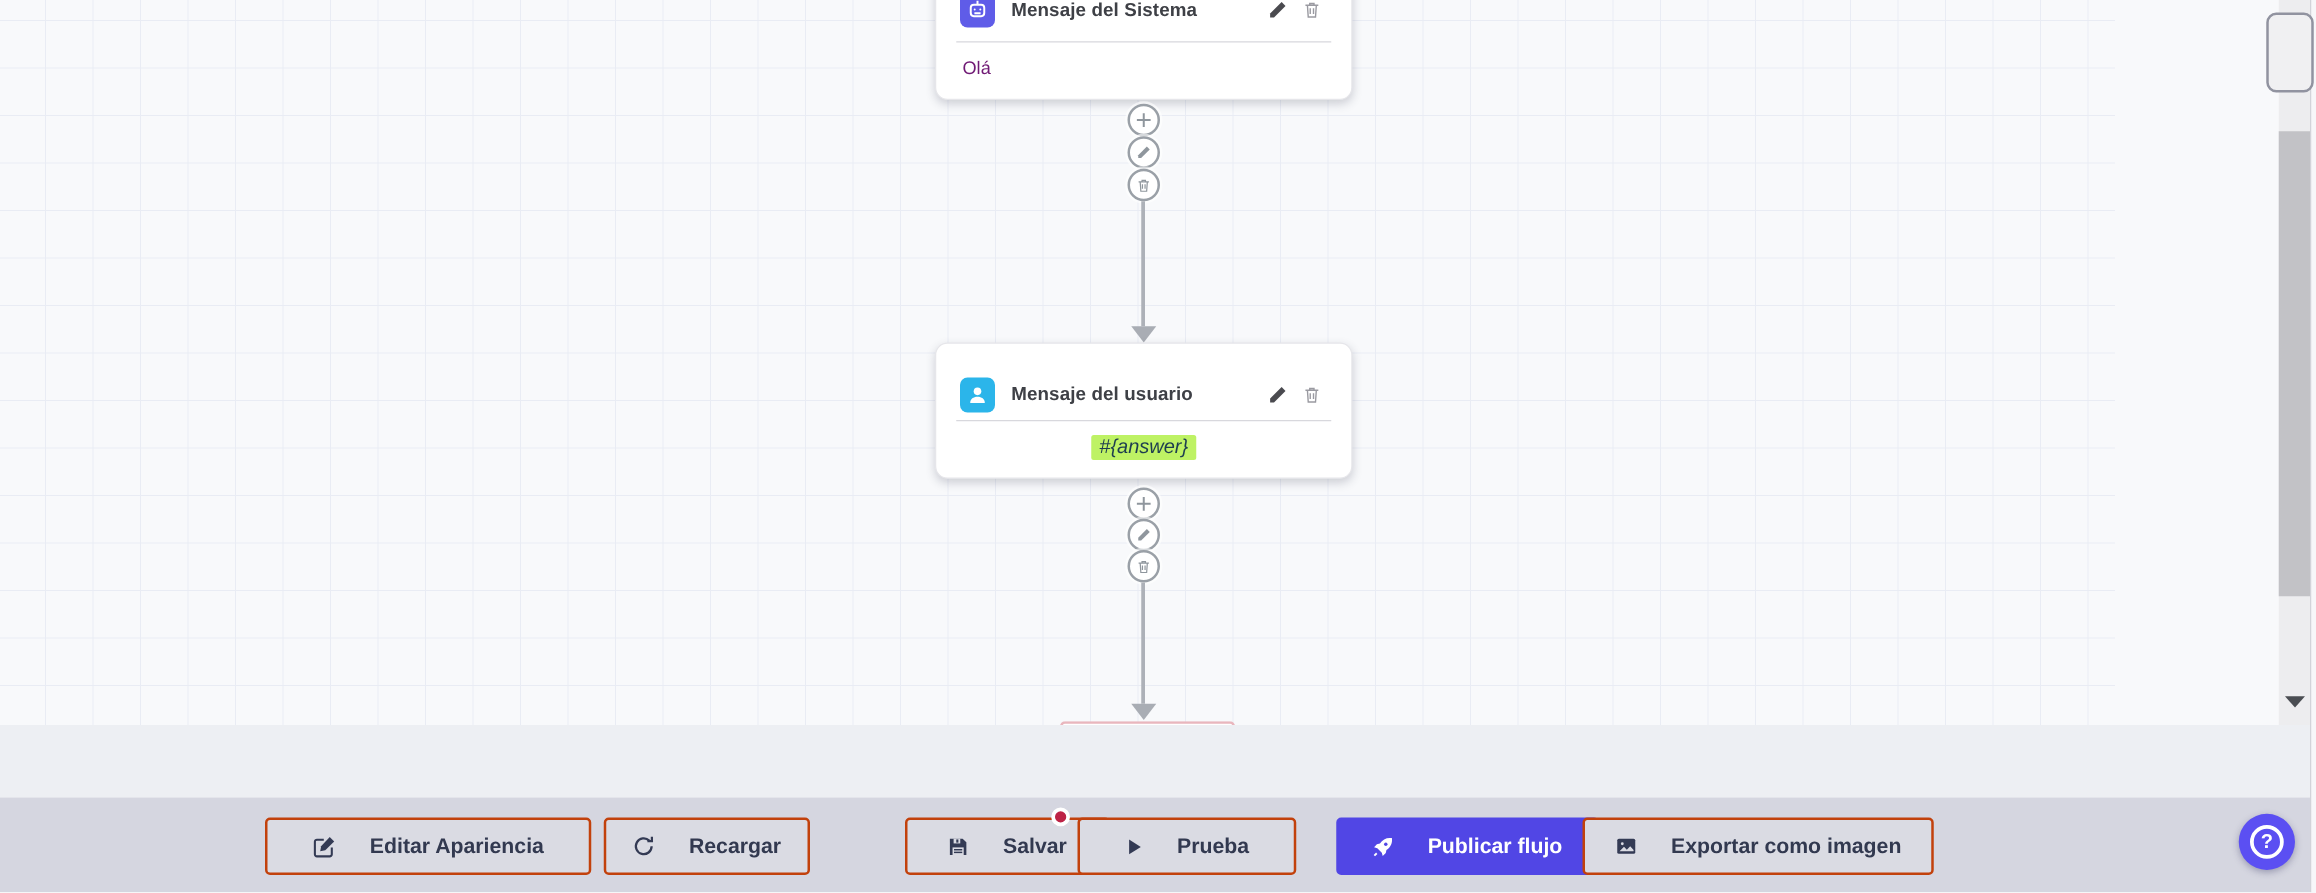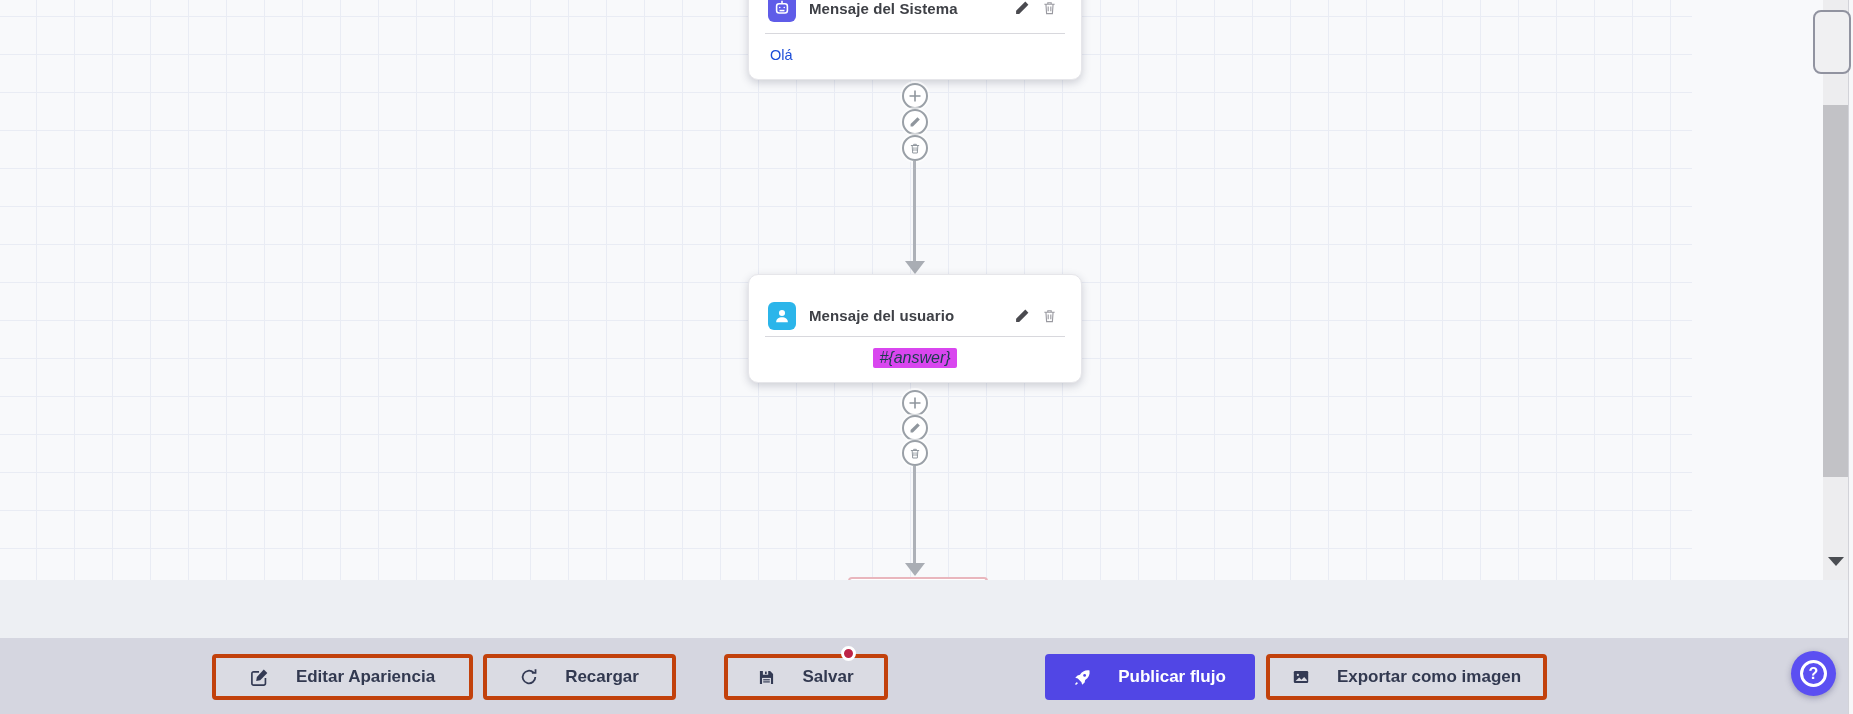--- a/index.html
+++ b/index.html
@@ -34,24 +34,24 @@
     display:flex; align-items:center; justify-content:center;
   }
   .node-icon.robot { background:#5f5ce8; }
   .node-icon.user  { background:#2bb5ea; }
   .node-title { margin-left:13px; font-size:15px; font-weight:700; color:#3e4046; letter-spacing:.1px; }
   .hact { margin-left:12px; display:flex; align-items:center; cursor:pointer; }
   .hact.first { margin-left:auto; }
   .hact.pencil { color:#4a4a4f; }
   .hact.trash  { color:#9a9aa1; }
   .node-divider { border-top:1px solid #d8d8dd; margin:0 16px; }
-  .node-body-left { padding:13px 21px; font-size:14.5px; color:#1d4ed8; }
+  .node-body-left { padding:13px 21px; font-size:14.5px; color:#701a75; }
   .node-body-center { padding-top:11px; text-align:center; }
   .var-chip {
-    display:inline-block; background:#d946ef; color:#1d3d50;
+    display:inline-block; background:#bef264; color:#1d3d50;
     font-size:16px; font-style:italic; font-weight:500;
     padding:1px 6px; border-radius:2px;
   }
 
   
   .cbtn {
     position:absolute; left:902px; width:26px; height:26px; border-radius:50%;
     background:#ffffff; border:2px solid #9aa0a7; color:#8f969d;
     display:flex; align-items:center; justify-content:center; cursor:pointer;
     box-shadow:0 0 0 2px rgba(255,255,255,.6);
@@ -80,28 +80,28 @@
   }
   .edge-col { position:absolute; left:1848px; top:0; width:5px; height:714px;
               background:#f7f7f9; border-left:1px solid #d2d3d9; z-index:1; }
 
   
   .strip   { position:absolute; left:0; top:580px; width:1853px; height:58px; background:#edeff3; }
   .toolbar { position:absolute; left:0; top:638px; width:1853px; height:76px; background:#d5d6e0; }
   .tbtn {
     position:absolute; top:16px; height:46px;
     display:flex; align-items:center; justify-content:center; gap:27px;
-    background:#dadbe3; border:4px solid #c2410c; border-radius:4px;
+    background:#dadbe3; border:2px solid #c2410c; border-radius:4px;
     font-size:17px; font-weight:700; color:#323950; cursor:pointer;
   }
   .tbtn .bicon { display:flex; align-items:center; color:#333a54; }
-  .tbtn.primary { background:#5146e5; border-color:#5146e5; color:#ffffff; }
+  .tbtn.primary { background:#5146e5; border-color:#5146e5; color:#ffffff;margin-left:24px; }
   .tbtn.primary .bicon { color:#ffffff; }
   .b1 { left:212px;  width:261px; }
-  .b2 { left:483px;  width:193px; }
+  .b2 { left:483px;  width:165px; }
   .b3 { left:724px;  width:164px; }
   .b4 { left:862px;  width:175px; }
   .b5 { left:1045px; width:210px; }
   .b6 { left:1266px; width:281px; }
   .badge-dot {
     position:absolute; left:841px; top:646px; width:15px; height:15px;
     background:#bd2346; border:3px solid #ffffff; border-radius:50%; z-index:6;
   }
 
   
@@ -251,20 +251,28 @@
           <rect x="4.6" y="1.8" width="5" height="3.6" fill="#dadbe3"></rect>
           <rect x="6.6" y="2.4" width="1.6" height="2.4" fill="currentColor"></rect>
           <rect x="3.8" y="8.4" width="8.4" height="5.8" fill="#dadbe3"></rect>
           <rect x="4.9" y="9.6" width="6.2" height="1.1" fill="currentColor"></rect>
           <rect x="4.9" y="11.6" width="6.2" height="1.1" fill="currentColor"></rect>
         </svg>
       </span>
       <span>Salvar</span>
     </button>
 
+    <button class="tbtn b4">
+      <span class="bicon">
+        <svg width="15" height="15" viewBox="0 0 16 16">
+            <path d="M3.5 1.8l10 6.2-10 6.2z" fill="currentColor"></path>
+          </svg>
+      </span>
+      <span>Prueba</span>
+    </button>
 
     <button class="tbtn b5 primary">
       <span class="bicon">
         <svg width="17" height="17" viewBox="0 0 16 16">
           <path d="M14.6 1.4c-3.8-.6-7 .9-9 4.1l-2.3.5L1.2 8.3l2.4.7 3.4 3.4.7 2.4 2.3-2.1.5-2.3c3.2-2 4.7-5.2 4.1-9z" fill="currentColor"></path>
           <circle cx="10" cy="6" r="1.3" fill="#5146e5"></circle>
           <path d="M3.2 12.8l-1.8 1.8" stroke="currentColor" stroke-width="1.4"></path>
         </svg>
       </span>
       <span>Publicar flujo</span>

